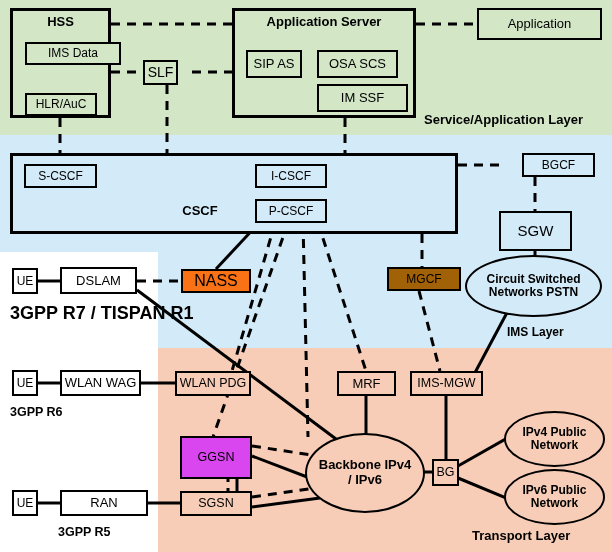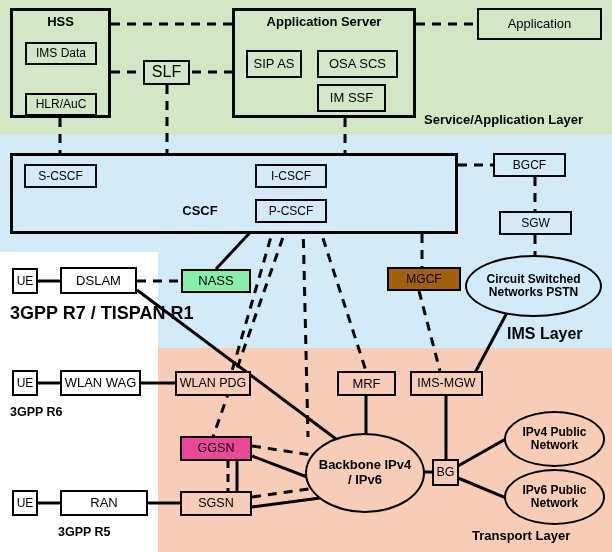--- a/index.html
+++ b/index.html
@@ -81,68 +81,68 @@
       <line x1="424" y1="472" x2="433" y2="472" stroke-width="3"></line>
       <line x1="458" y1="466" x2="518" y2="432" stroke-width="3"></line>
       <line x1="458" y1="478" x2="518" y2="503" stroke-width="3"></line>
 
       <line x1="510" y1="307" x2="470" y2="382" stroke-width="3"></line>
     </g>
   </svg>
 
   <div class="node" style="left:10px;top:8px;width:101px;height:110px;background:#d3e7c7;border-width:3px;"></div>
   <div class="grouptitle" style="left:10px;top:14px;width:101px;font-size:13px;">HSS</div>
-  <div class="node" style="left:25px;top:42px;width:72px;height:23px;background:#d3e7c7;font-size:12px;">IMS Data</div>
+  <div class="node" style="left:25px;top:42px;width:96px;height:23px;background:#d3e7c7;font-size:12px;">IMS Data</div>
   <div class="node" style="left:25px;top:93px;width:72px;height:23px;background:#d3e7c7;font-size:12px;">HLR/AuC</div>
 
-  <div class="node" style="left:143px;top:60px;width:47px;height:25px;background:#d3e7c7;font-size:16px;">SLF</div>
+  <div class="node" style="left:143px;top:60px;width:35px;height:25px;background:#d3e7c7;font-size:14px;">SLF</div>
 
   <div class="node" style="left:232px;top:8px;width:184px;height:110px;background:#d3e7c7;border-width:3px;"></div>
   <div class="grouptitle" style="left:232px;top:14px;width:184px;font-size:13px;">Application Server</div>
   <div class="node" style="left:246px;top:50px;width:56px;height:28px;background:#d3e7c7;font-size:13px;">SIP AS</div>
   <div class="node" style="left:317px;top:50px;width:81px;height:28px;background:#d3e7c7;font-size:13px;">OSA SCS</div>
-  <div class="node" style="left:317px;top:84px;width:69px;height:28px;background:#d3e7c7;font-size:13px;">IM SSF</div>
+  <div class="node" style="left:317px;top:84px;width:91px;height:28px;background:#d3e7c7;font-size:13px;">IM SSF</div>
 
   <div class="node" style="left:477px;top:8px;width:125px;height:32px;background:#d3e7c7;font-size:13px;">Application</div>
 
   <div class="layerlabel" style="left:424px;top:112px;font-size:13px;">Service/Application Layer</div>
 
   <div class="node" style="left:10px;top:153px;width:448px;height:81px;background:#d3eaf8;border-width:3px;"></div>
   <div class="grouptitle" style="left:160px;top:203px;width:80px;font-size:13px;">CSCF</div>
   <div class="node" style="left:24px;top:164px;width:73px;height:24px;background:#d3eaf8;font-size:12px;">S-CSCF</div>
   <div class="node" style="left:255px;top:164px;width:72px;height:24px;background:#d3eaf8;font-size:12px;">I-CSCF</div>
   <div class="node" style="left:255px;top:199px;width:72px;height:24px;background:#d3eaf8;font-size:12px;">P-CSCF</div>
 
-  <div class="node" style="left:493px;top:153px;width:73px;height:24px;background:#d3eaf8;font-size:12px;">BGCF</div>
-  <div class="node" style="left:499px;top:211px;width:73px;height:24px;background:#d3eaf8;font-size:12px;">SGW</div>
+  <div class="node" style="left:522px;top:153px;width:73px;height:24px;background:#d3eaf8;font-size:12px;">BGCF</div>
+  <div class="node" style="left:499px;top:211px;width:73px;height:40px;background:#d3eaf8;font-size:15px;">SGW</div>
 
-  <div class="node" style="left:181px;top:269px;width:70px;height:24px;background:#86efac;font-size:13px;">NASS</div>
+  <div class="node" style="left:181px;top:269px;width:70px;height:24px;background:#f97316;font-size:16px;">NASS</div>
   <div class="node" style="left:387px;top:267px;width:74px;height:24px;background:#a16207;font-size:12px;">MGCF</div>
 
   <div class="ellipse" style="left:465px;top:255px;width:137px;height:62px;background:#d3eaf8;font-size:12px;padding:0 6px;">Circuit Switched Networks PSTN</div>
 
-  <div class="layerlabel" style="left:507px;top:325px;font-size:16px;">IMS Layer</div>
+  <div class="layerlabel" style="left:507px;top:325px;font-size:12px;">IMS Layer</div>
 
   <div class="node" style="left:12px;top:268px;width:26px;height:26px;background:#ffffff;font-size:12px;">UE</div>
   <div class="node" style="left:60px;top:267px;width:77px;height:27px;background:#ffffff;font-size:13px;">DSLAM</div>
   <div class="accesslabel" style="left:10px;top:303px;font-size:18px;">3GPP R7 / TISPAN R1</div>
 
   <div class="node" style="left:12px;top:370px;width:26px;height:26px;background:#ffffff;font-size:12px;">UE</div>
   <div class="node" style="left:60px;top:370px;width:81px;height:26px;background:#ffffff;font-size:13px;">WLAN WAG</div>
   <div class="accesslabel" style="left:10px;top:405px;font-size:12.5px;">3GPP R6</div>
 
   <div class="node" style="left:12px;top:490px;width:26px;height:26px;background:#ffffff;font-size:12px;">UE</div>
   <div class="node" style="left:60px;top:490px;width:88px;height:26px;background:#ffffff;font-size:13px;">RAN</div>
   <div class="accesslabel" style="left:10px;top:525px;font-size:12.5px;margin-left:48px;">3GPP R5</div>
 
   <div class="node" style="left:175px;top:371px;width:76px;height:25px;background:#f7cdb8;font-size:12.5px;">WLAN PDG</div>
   <div class="node" style="left:337px;top:371px;width:59px;height:25px;background:#f7cdb8;font-size:13px;">MRF</div>
   <div class="node" style="left:410px;top:371px;width:73px;height:25px;background:#f7cdb8;font-size:12.5px;">IMS-MGW</div>
 
-  <div class="node" style="left:180px;top:436px;width:72px;height:25px;background:#ec4899;font-size:12.5px;">GGSN</div>
+  <div class="node" style="left:180px;top:436px;width:72px;height:43px;background:#d946ef;font-size:12.5px;">GGSN</div>
   <div class="node" style="left:180px;top:491px;width:72px;height:25px;background:#f7cdb8;font-size:12.5px;">SGSN</div>
 
   <div class="ellipse" style="left:305px;top:433px;width:120px;height:80px;background:#f7cdb8;font-size:13px;padding:0 10px;">Backbone IPv4 / IPv6</div>
   <div class="node" style="left:432px;top:459px;width:27px;height:27px;background:#f7cdb8;font-size:12.5px;">BG</div>
 
   <div class="ellipse" style="left:504px;top:411px;width:101px;height:56px;background:#f7cdb8;font-size:12px;padding:0 7px;">IPv4 Public Network</div>
   <div class="ellipse" style="left:504px;top:469px;width:101px;height:56px;background:#f7cdb8;font-size:12px;padding:0 7px;">IPv6 Public Network</div>
 
   <div class="layerlabel" style="left:472px;top:528px;font-size:13px;">Transport Layer</div>
 

